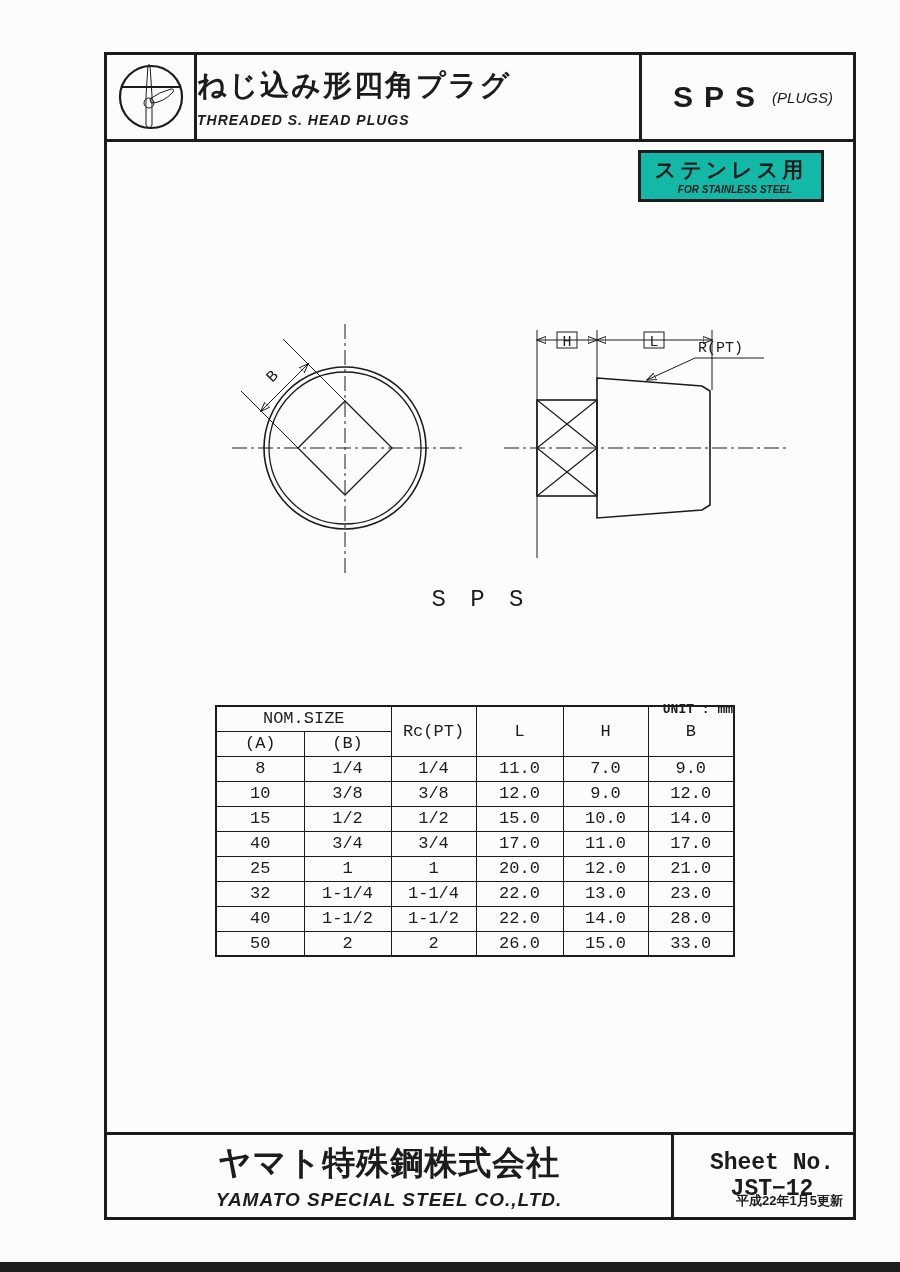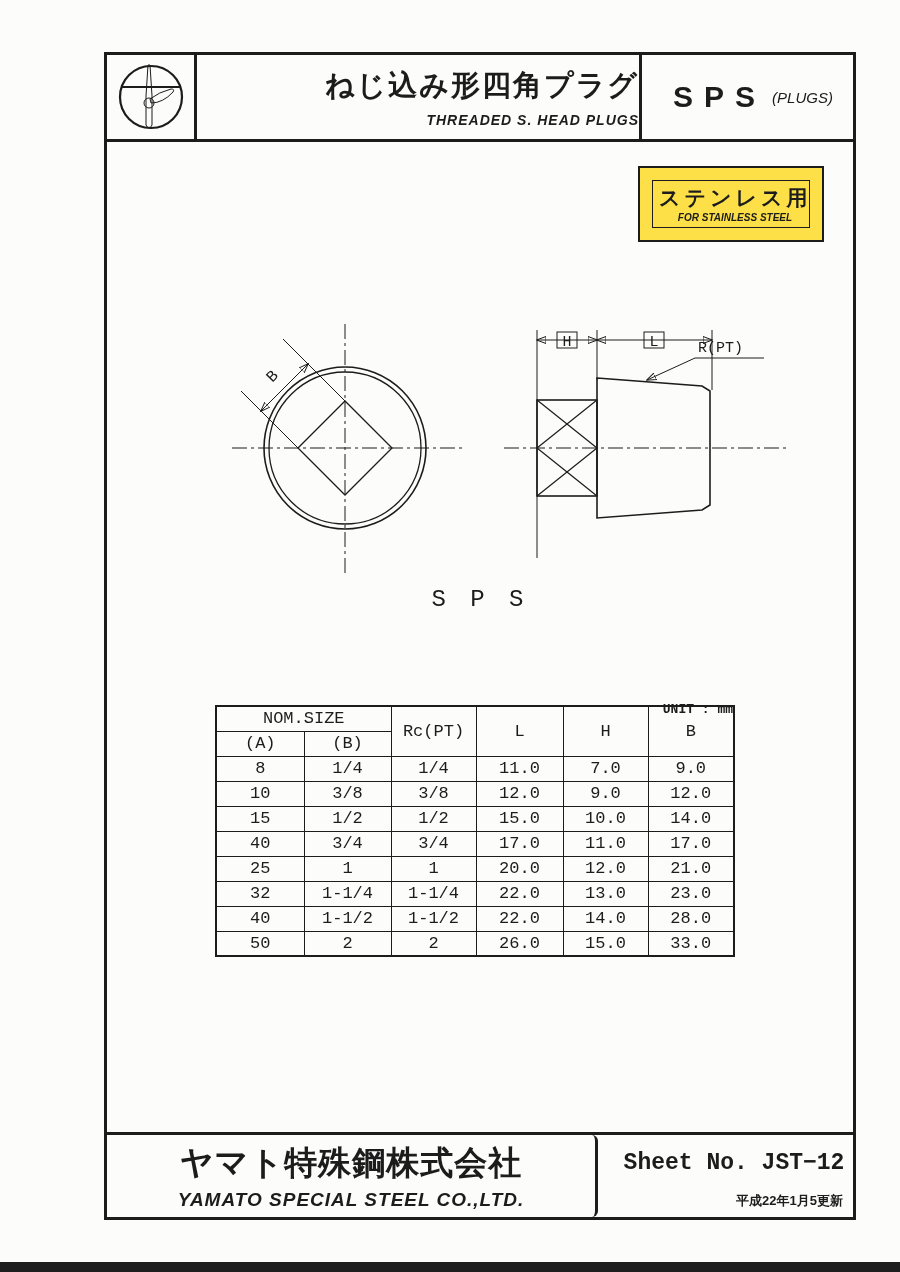--- a/index.html
+++ b/index.html
@@ -10,31 +10,31 @@
   
   .frame { position:absolute; left:104px; top:52px; width:752px; height:1168px;
            border:3px solid #1c1c1c; }
 
   
   .header { position:absolute; top:0; left:0; right:0; height:87px;
             border-bottom:3px solid #1c1c1c; display:flex; }
   .logo-cell { width:90px; border-right:3px solid #1c1c1c; display:flex;
                align-items:center; justify-content:center; }
   .title-cell { width:445px; border-right:3px solid #1c1c1c; display:flex;
-                flex-direction:column; align-items:flex-end; justify-content:center; gap:6px; }
+                flex-direction:column; align-items:flex-start; justify-content:center; gap:6px; }
   .sps-cell { flex:1; display:flex; flex-direction:row; align-items:center;
               justify-content:center; gap:6px;text-align:center; }
   .title-jp { font-size:29px; font-weight:bold; letter-spacing:2px; }
   .title-en { font-size:14px; font-weight:bold; font-style:italic; letter-spacing:1px; }
   .code-main { font-size:30px; font-weight:bold; letter-spacing:11px; margin-left:11px; }
   .code-sub { font-size:15px; font-weight:normal; font-style:italic; }
 
   
-  .badge { position:absolute; left:638px; top:166px; width:186px;
-           border:2px solid #1c1c1c; padding:12px; background:#fde047; }
+  .badge { position:absolute; left:638px; top:150px; width:186px;
+           border:2px solid #1c1c1c; padding:0; background:#14b8a6; }
   .badge-inner { border:1px solid #1c1c1c; padding:3px 6px 4px 6px; text-align:center; }
   .badge-jp { font-size:21px; font-weight:bold; letter-spacing:4px; white-space:nowrap; }
   .badge-en { font-size:10px; font-weight:bold; font-style:italic; white-space:nowrap;margin-left:8px; }
 
   
   .drawing { position:absolute; left:104px; top:300px; }
   .caption { position:absolute; left:380px; top:586px; width:200px; text-align:center;
              font-family:"Liberation Mono", monospace; font-size:24px; letter-spacing:5px; }
 
   
@@ -45,22 +45,22 @@
                table-layout:fixed; }
   table.spec { border:2px solid #1c1c1c; }
   table.spec th, table.spec td { border:1.5px solid #1c1c1c; text-align:center;
                font-weight:normal; height:25px; padding:0; white-space:nowrap; }
   col.c1 { width:88px; } col.c2 { width:87px; } col.c3 { width:85px; }
   col.c4 { width:87px; } col.c5 { width:85px; } col.c6 { width:86px; }
 
   
   .footer { position:absolute; bottom:0; left:0; right:0; height:85px;
             border-top:3px solid #1c1c1c; display:flex; }
-  .company-cell { width:491px; border-right:3px solid #1c1c1c; display:flex;
-                  flex-direction:column; align-items:center; justify-content:center; gap:3px;border-radius:6px; }
+  .company-cell { width:567px; border-right:3px solid #1c1c1c; display:flex;
+                  flex-direction:column; align-items:center; justify-content:center; gap:3px; }
   .company-jp { font-size:33px; font-weight:bold; letter-spacing:1px; }
   .company-en { font-size:19px; font-weight:bold; font-style:italic; letter-spacing:1px; }
   .sheet-cell { flex:1; position:relative; }
   .sheet-no { position:absolute; top:15px; left:0; right:0; text-align:center;
               font-family:"Liberation Mono", monospace; font-size:23px; font-weight:bold;padding-left:17px; }
   .revision { position:absolute; right:10px; bottom:7px; font-size:13px; font-weight:bold; }
 
   
   .scan-strip { position:absolute; left:0; top:1262px; width:900px; height:10px;
                 background:#1e1e1e; }

